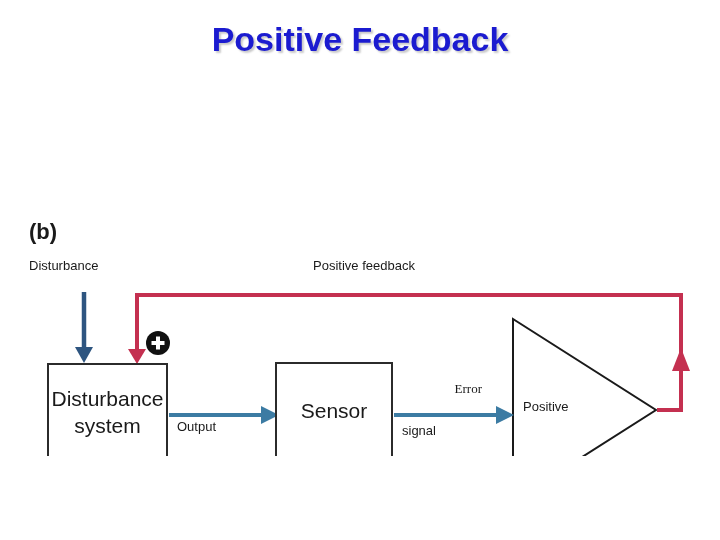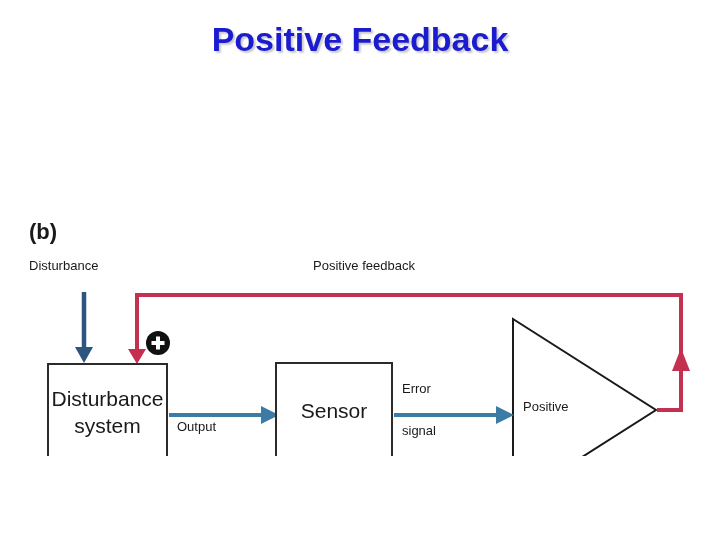--- a/index.html
+++ b/index.html
@@ -28,21 +28,21 @@
   .lbl{
     position:absolute;
     font-size:13px;
     white-space:nowrap;
     color:#1a1a1a;
   }
   .panel-label{left:29px;top:219px;font-size:22px;font-weight:bold;}
   .lbl-disturbance{left:29px;top:258px;}
   .lbl-posfeedback{left:313px;top:258px;}
   .lbl-output{left:177px;top:419px;}
-  .lbl-error{left:402px;top:381px;width:80px;text-align:left;white-space:nowrap;}
+  .lbl-error{left:402px;top:381px;width:80px;text-align:right;white-space:nowrap;font-family:Liberation Serif, serif;}
   .lbl-signal{left:402px;top:423px;width:80px;text-align:left;white-space:nowrap;}
   .lbl-amplifier{left:523px;top:399px;}
   .node-box{
     position:absolute;
     background:#ffffff;
     border:2px solid #2b2b2b;
     display:flex;
     flex-direction:column;
     align-items:center;
     justify-content:center;

